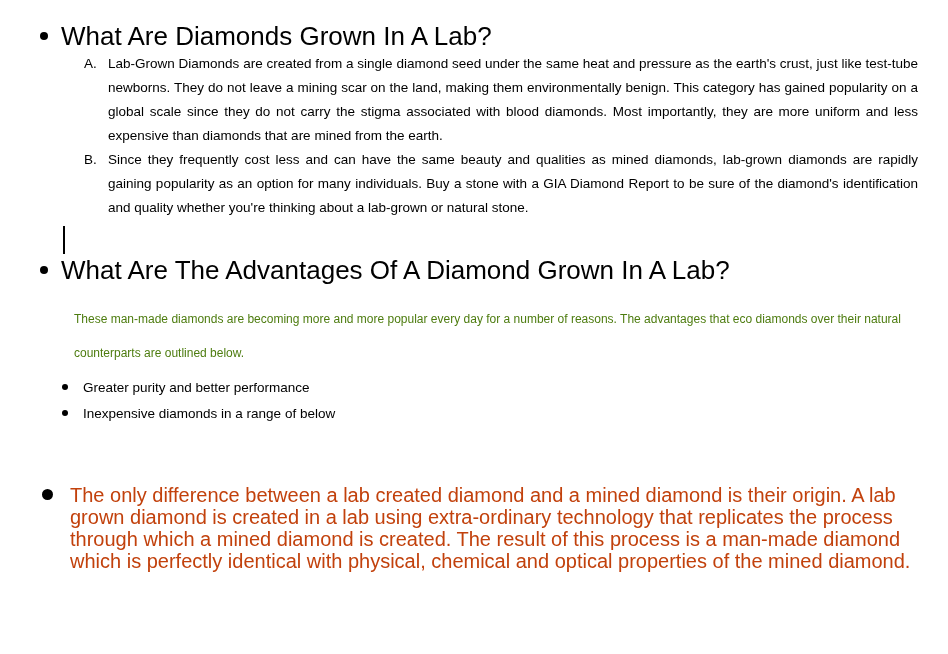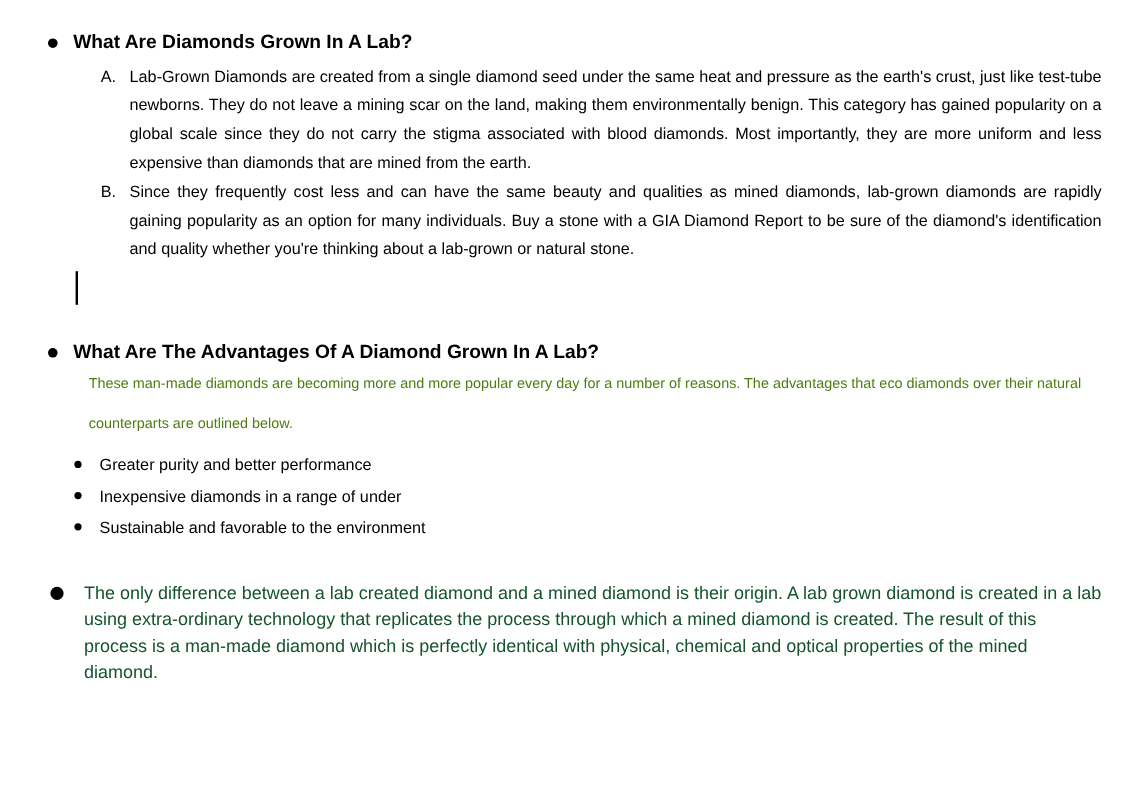--- a/index.html
+++ b/index.html
@@ -12,21 +12,21 @@
     overflow: hidden;
   }
 
   
   .h-row { position: absolute; display: flex; align-items: center; gap: 13px; }
   .bullet { border-radius: 50%; background: #000; flex: 0 0 auto; }
   .bullet-lg { width: 8px; height: 8px; }
   .bullet-sm { width: 6px; height: 6px; }
   .bullet-xl { width: 11px; height: 11px; margin-top: 5px; }
   .heading {
-    font-size: 16px; font-weight: bold; margin: 0; color: #000;
+    font-size: 26px; font-weight: normal; margin: 0; color: #000;
     line-height: 22px; white-space: nowrap;
   }
 
   
   .alpha-para {
     position: absolute; left: 108px; width: 810px;
     font-size: 13.5px; line-height: 24px;
     text-align: justify; color: #000;
   }
   .alpha-marker { position: absolute; left: -24px; text-align: left; }
@@ -39,58 +39,54 @@
 
   .intro {
     position: absolute; left: 74px; top: 302px; width: 832px;
     font-size: 12px; line-height: 34px; color: #4d7c0f;
   }
 
   .adv-list { position: absolute; left: 62px; top: 374px; }
   .adv-item { display: flex; align-items: center; gap: 15px; height: 26px; font-size: 13.5px; color: #000000; }
 
   .note-row { position: absolute; left: 42px; top: 484px; display: flex; gap: 17px; }
-  .note-text { width: 850px; font-size: 15px; line-height: 22px; color: #14532d; }
+  .note-text { width: 850px; font-size: 20px; line-height: 22px; color: #c2410c; }
 </style>
 </head>
 <body>
 
 <div class="h-row" style="top:25px; left:40px;">
   <span class="bullet bullet-lg"></span>
   <h1 class="heading">What Are Diamonds Grown In A Lab?</h1>
 </div>
 
 <div class="alpha-para" style="top:52px;">
   <span class="alpha-marker">A.</span><span>Lab-Grown Diamonds are created from a single diamond seed under the same heat and pressure as the earth's crust, just like test-tube newborns. They do not leave a mining scar on the land, making them environmentally benign. This category has gained popularity on a global scale since they do not carry the stigma associated with blood diamonds. Most importantly, they are more uniform and less expensive than diamonds that are mined from the earth.</span>
 </div>
 
 <div class="alpha-para" style="top:148px;">
   <span class="alpha-marker">B.</span><span>Since they frequently cost less and can have the same beauty and qualities as mined diamonds, lab-grown diamonds are rapidly gaining popularity as an option for many individuals. Buy a stone with a GIA Diamond Report to be sure of the diamond's identification and quality whether you're thinking about a lab-grown or natural stone.</span>
 </div>
 
 <div class="caret"></div>
 
-<div class="h-row" style="top:259px; left:40px;margin-top:24px;">
+<div class="h-row" style="top:259px; left:40px;">
   <span class="bullet bullet-lg"></span>
   <h1 class="heading">What Are The Advantages Of A Diamond Grown In A Lab?</h1>
 </div>
 
 <div class="intro">These man-made diamonds are becoming more and more popular every day for a number of reasons. The advantages that eco diamonds over their natural counterparts are outlined below.</div>
 
 <div class="adv-list">
   <div class="adv-item">
     <span class="bullet bullet-sm"></span>
     <span>Greater purity and better performance</span>
   </div>
   <div class="adv-item">
     <span class="bullet bullet-sm"></span>
-    <span>Inexpensive diamonds in a range of under</span>
-  </div>
-  <div class="adv-item">
-    <span class="bullet bullet-sm"></span>
-    <span>Sustainable and favorable to the environment</span>
+    <span>Inexpensive diamonds in a range of below</span>
   </div>
 </div>
 
 <div class="note-row">
   <span class="bullet bullet-xl"></span>
   <div class="note-text">The only difference between a lab created diamond and a mined diamond is their origin. A lab grown diamond is created in a lab using extra-ordinary technology that replicates the process through which a mined diamond is created. The result of this process is a man-made diamond which is perfectly identical with physical, chemical and optical properties of the mined diamond.</div>
 </div>
 
 </body></html>

